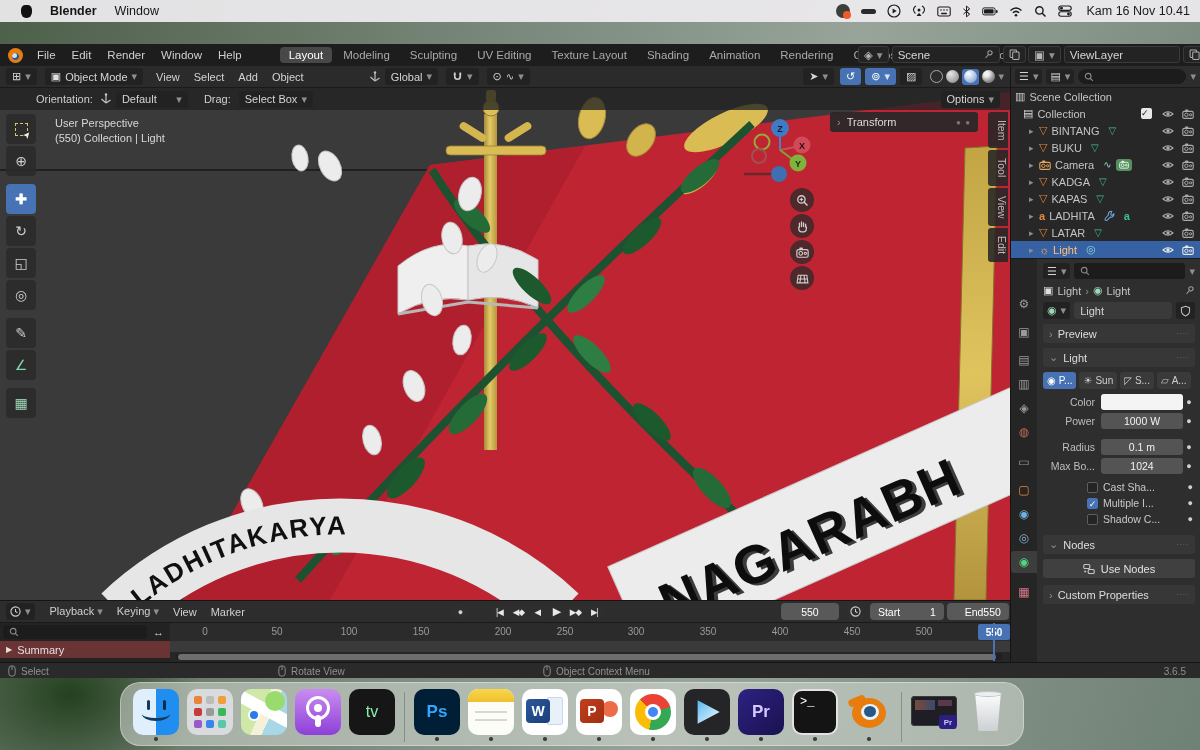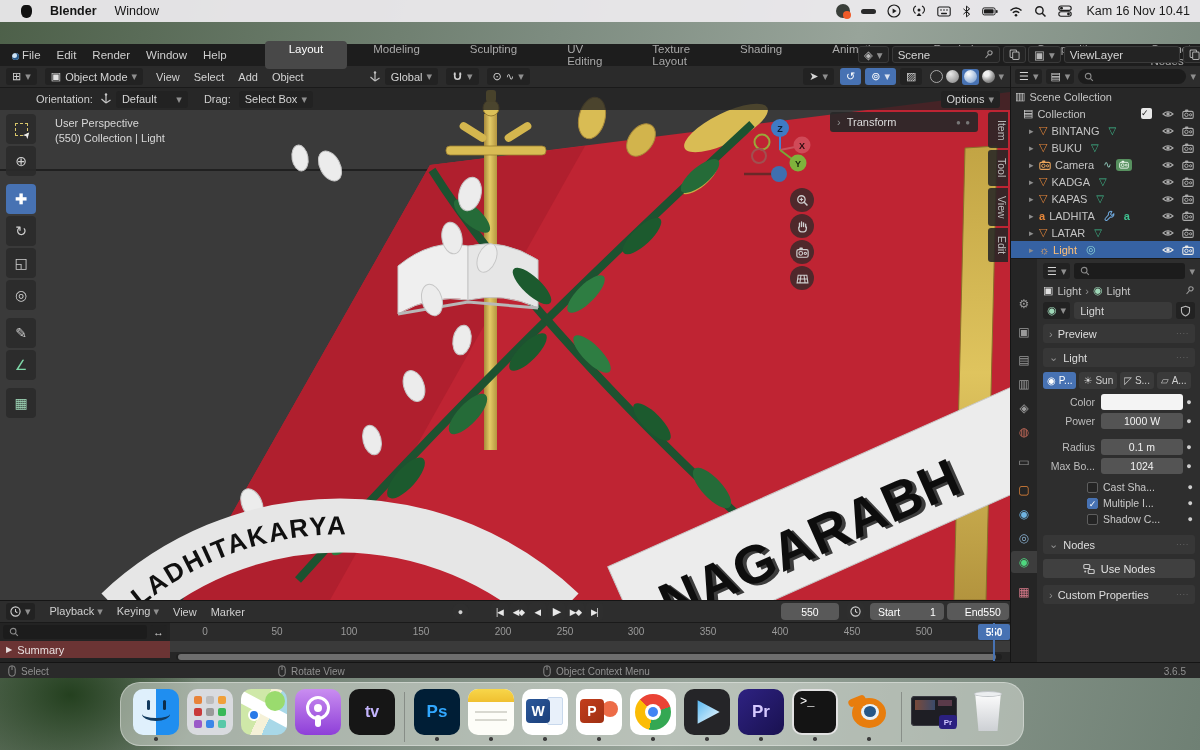--- a/index.html
+++ b/index.html
@@ -29,21 +29,21 @@
 .tl{position:absolute;left:14px;top:5px;display:flex;gap:8px}
 .tl span{width:12px;height:12px;border-radius:50%}
 .doticon{width:10px;height:10px;border-radius:50%;background:#b9b7b9;margin-right:6px}
 
 .topbar{position:absolute;left:0;top:44px;width:1200px;height:22px;background:#1d1d1d;
   display:flex;align-items:center;font-size:11.5px;color:#cfcfcf;z-index:40}
 .blogo{width:15px;height:15px;border-radius:50%;background:#e87d0d;position:relative;margin:0 6px 0 8px}
 .blogo::after{content:"";position:absolute;left:4px;top:5px;width:7px;height:7px;border-radius:50%;background:#cfe3f5;box-shadow:inset -1px -1px 0 1px #265787}
 .tmenu{padding:0 8px;cursor:default}
 .wtabs{display:flex;gap:2px;margin-left:30px}
-.wtab{padding:2px 24px;border-radius:4px;color:#a9a9a9}
+.wtab{padding:2px 9px;border-radius:4px;color:#a9a9a9}
 .wtab.on{background:#484848;color:#fff}
 .idchip{display:inline-flex;align-items:center;gap:4px;background:#232323;border:1px solid #3a3a3a;border-radius:3px;height:17px;padding:0 5px;color:#d5d5d5}
 .gx{color:#8f8f8f}
 
 .vph{position:absolute;left:0;top:66px;width:1010px;height:22px;background:#2b2b2b;display:flex;align-items:center;font-size:11px;color:#d2d2d2;z-index:30;border-bottom:1px solid #1a1a1a}
 .hmenu{padding:0 7px}
 .chip{display:inline-flex;align-items:center;gap:4px;background:#222;border-radius:3px;height:17px;padding:0 6px;color:#d5d5d5}
 .chip.blue{background:#4772b3;color:#fff}
 .ball{width:13px;height:13px;border-radius:50%}
 
@@ -1050,21 +1050,21 @@
     <div class="dslot">
       <div class="tile" style="background:linear-gradient(180deg,#c98df0,#8e3fd8)">
         <span style="position:absolute;left:11px;top:7px;width:24px;height:24px;border-radius:50%;border:3px solid #fff"></span>
         <span style="position:absolute;left:19px;top:15px;width:8px;height:8px;border-radius:50%;background:#fff"></span>
         <span style="position:absolute;left:20px;top:26px;width:6px;height:12px;border-radius:3px;background:#fff"></span>
       </div>
         <span class="rdot"></span>
     </div>
     <div class="dslot">
       <div class="tile" style="background:#161616;display:flex;align-items:center;justify-content:center">
-        <span style="color:#c4b5fd;font-weight:700;font-size:16px">tv</span>
+        <span style="color:#86efac;font-weight:400;font-size:16px">tv</span>
       </div>
         <span class="rdot"></span>
     </div>
     <div class="ddiv"></div>
     <div class="dslot run">
       <div class="tile" style="background:#001e36;display:flex;align-items:center;justify-content:center">
         <span style="color:#31a8ff;font-weight:700;font-size:17px">Ps</span>
       </div>
         <span class="rdot"></span>
     </div>

